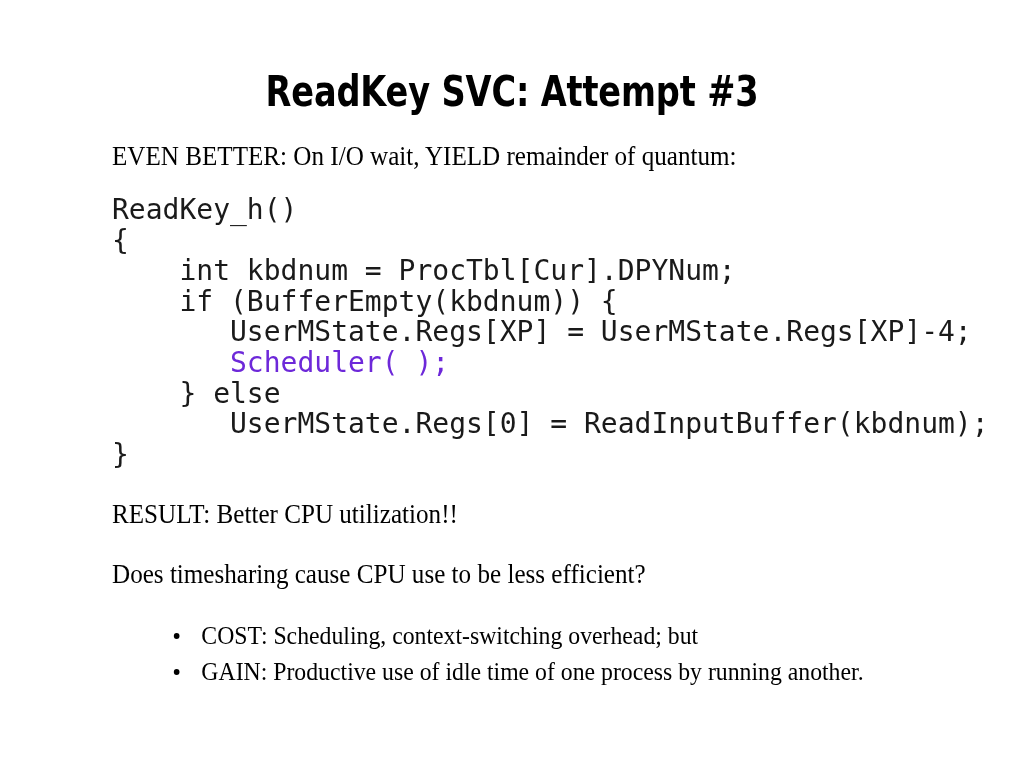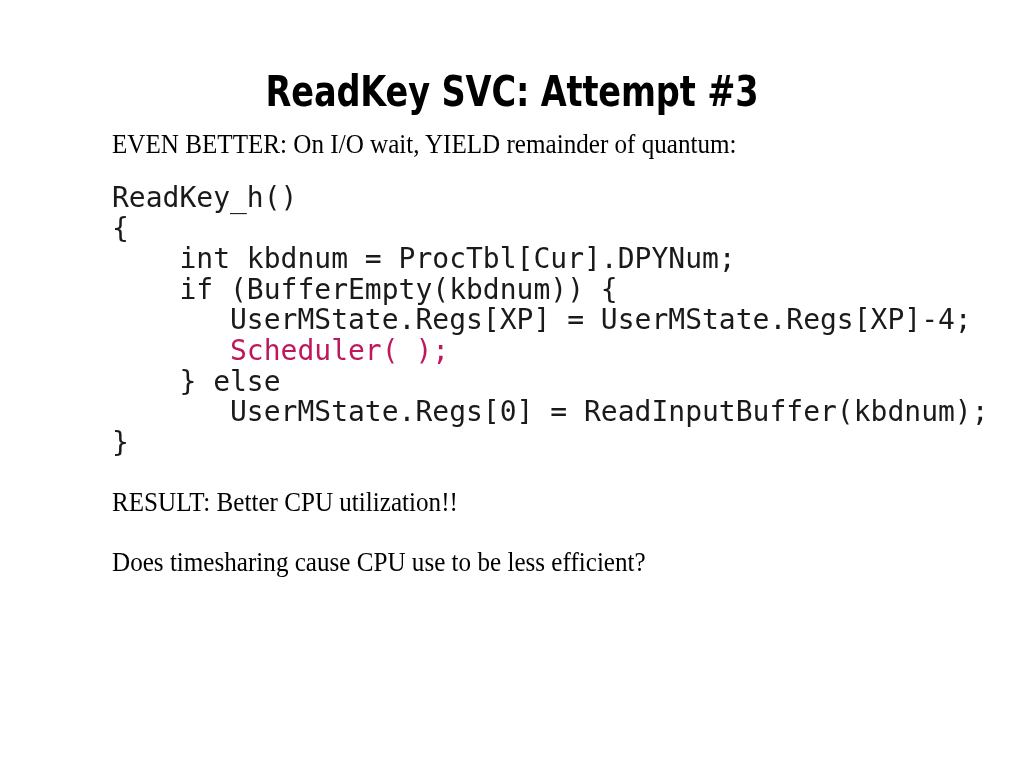--- a/index.html
+++ b/index.html
@@ -38,21 +38,21 @@
     color: #000000;
     transform: scaleX(0.80);
     transform-origin: center top;
     white-space: nowrap;
   }
 
   
   .body-area {
     position: absolute;
     left: 112px;
-    top: 128px;
+    top: 140px;
     width: 860px;
   }
 
   .para {
     font-family: "Liberation Serif", serif;
     font-size: 27px;
     line-height: 33px;
     color: #000000;
     white-space: nowrap;
     transform: scaleX(0.93);
@@ -65,21 +65,21 @@
   .code-block {
     margin-top: 22px;
     font-family: "DejaVu Sans Mono", monospace;
     font-size: 28px;
     line-height: 30.6px;
     color: #1a1a1a;
     white-space: pre;
     letter-spacing: 0px;
   }
   .code-line { white-space: pre; display: block; }
-  .code-line.red { color: #be185d; }
+  .code-line.red { color: #6d28d9; }
 
   
   .result-block { margin-top: 26px; }
   .question-block { margin-top: 23px; }
 
   
   .bullet-list {
     margin: 8px 0 0 0;
     padding: 0;
     list-style: none;
@@ -116,15 +116,25 @@
   <div class="body-area">
 
     <p class="para para-even-better">EVEN BETTER: On I/O wait, YIELD remainder of quantum:</p>
 
     <pre class="code-block"><code><span class="code-line">ReadKey_h()</span><span class="code-line">{</span><span class="code-line">    int kbdnum = ProcTbl[Cur].DPYNum;</span><span class="code-line">    if (BufferEmpty(kbdnum)) {</span><span class="code-line">       UserMState.Regs[XP] = UserMState.Regs[XP]-4;</span><span class="code-line red">       Scheduler( );</span><span class="code-line">    } else</span><span class="code-line">       UserMState.Regs[0] = ReadInputBuffer(kbdnum);</span><span class="code-line">}</span></code></pre>
 
     <p class="para result-block">RESULT: Better CPU utilization!!</p>
 
     <p class="para question-block">Does timesharing cause CPU use to be less efficient?</p>
 
+    <ul class="bullet-list">
+      <li class="bullet-item">
+        <span class="bullet-dot"></span>
+        <span>COST: Scheduling, context-switching overhead; but</span>
+      </li>
+      <li class="bullet-item">
+        <span class="bullet-dot"></span>
+        <span>GAIN: Productive use of idle time of one process by running another.</span>
+      </li>
+    </ul>
 
   </div>
 </div>
 
 </body></html>

